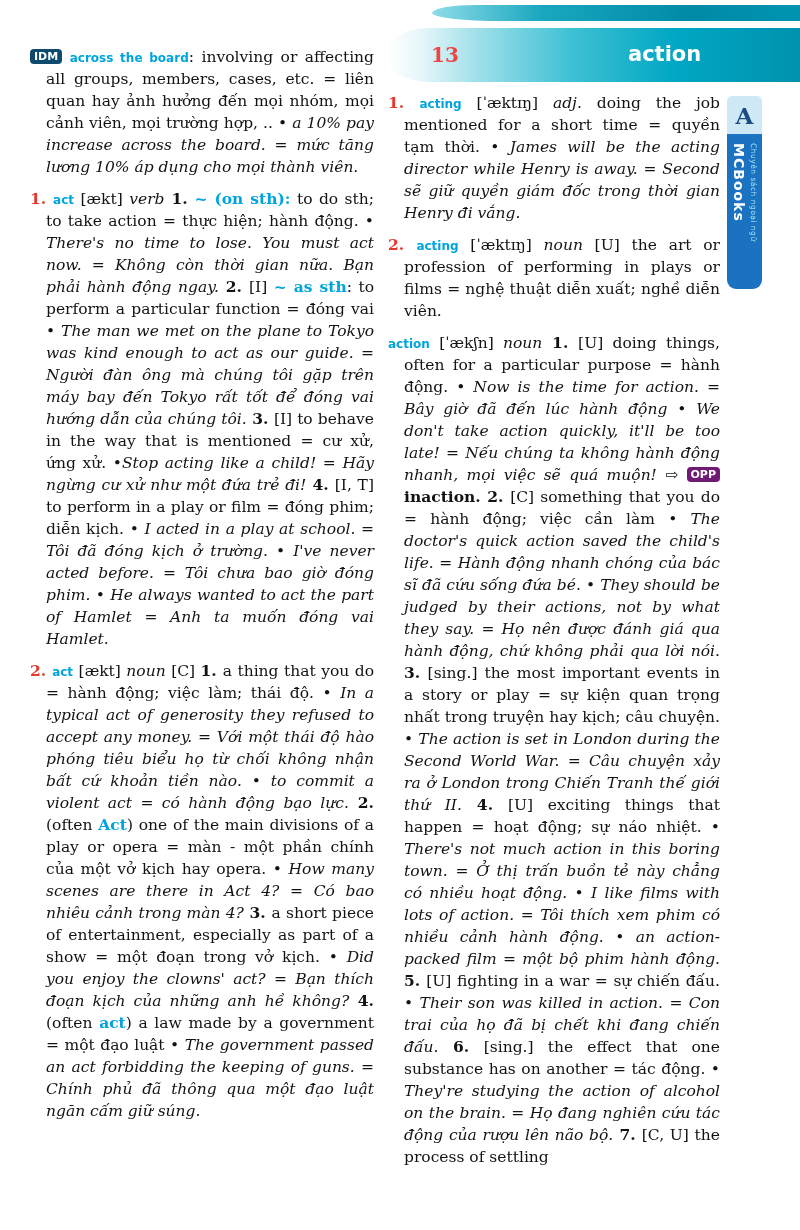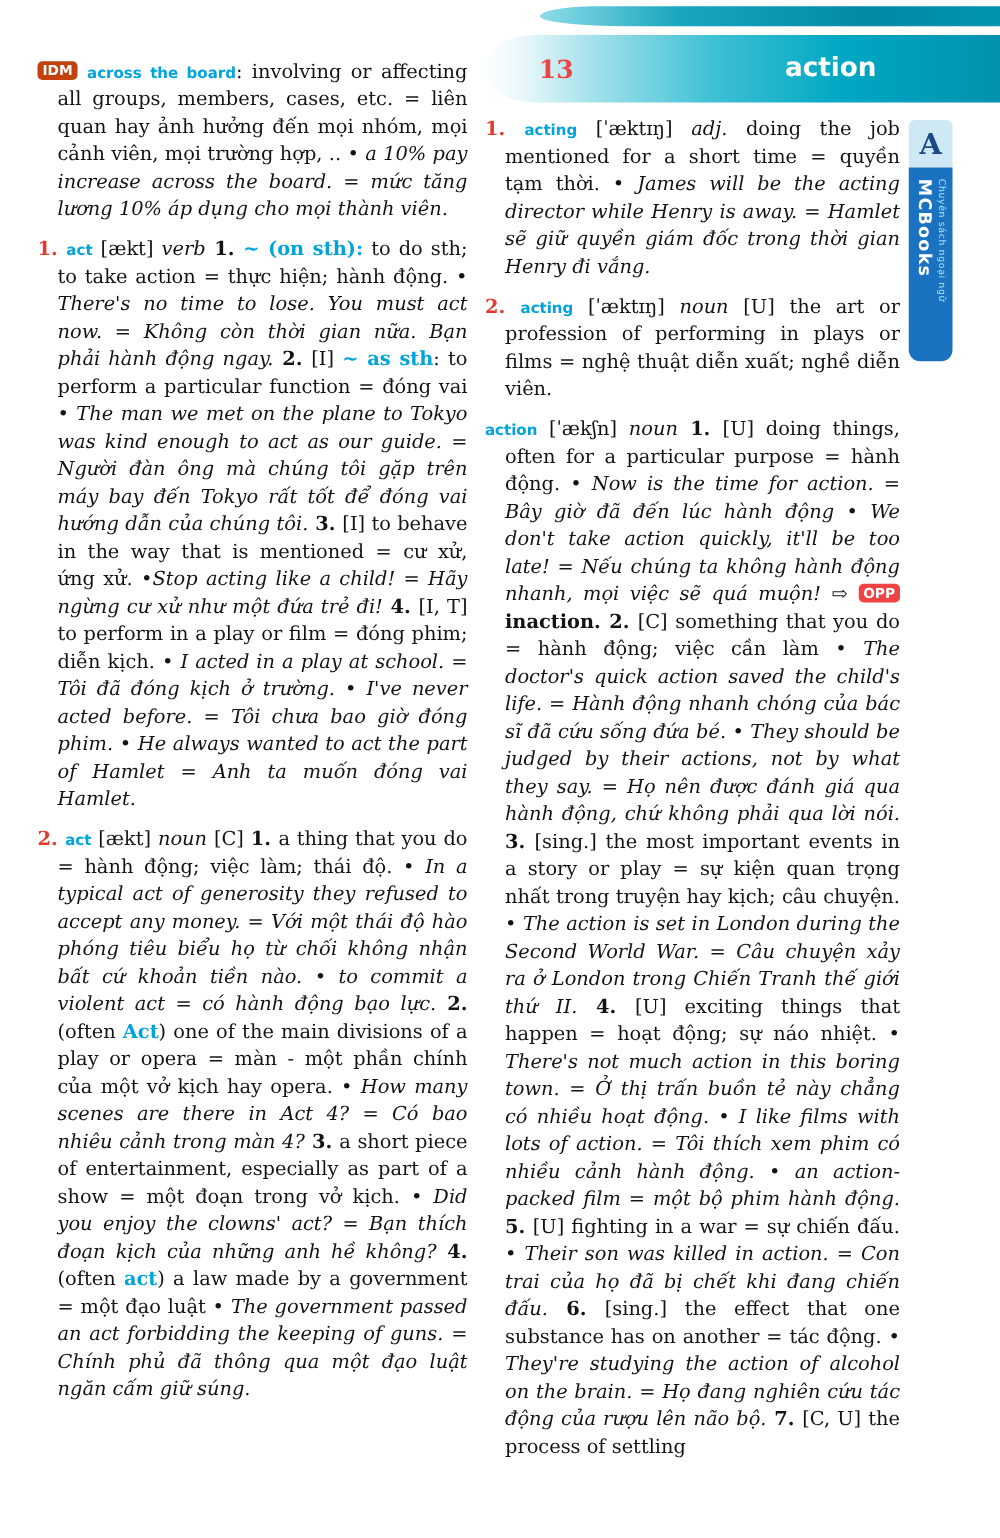--- a/index.html
+++ b/index.html
@@ -71,22 +71,22 @@
   .num-red { color:#e23b2e; font-weight:bold; }
   .b { font-weight:bold; }
   .i { font-style:italic; }
   .badge-idm, .badge-opp {
     display:inline-block;
     font-family:"DejaVu Sans", sans-serif;
     font-weight:bold; font-size:11px; line-height:15px;
     color:#ffffff; padding:0 4px; border-radius:4px;
     text-indent:0; vertical-align:2px;
   }
-  .badge-idm { background:#c2410c; }
-  .badge-opp { background:#ef4444; }
+  .badge-idm { background:#0c4a6e; }
+  .badge-opp { background:#701a75; }
 </style>
 </head>
 <body>
 
 <div class="swoosh-dark"></div>
 <div class="header-band"></div>
 <div class="page-number">13</div>
 <div class="guide-word">action</div>
 
 <div class="side-tab">
@@ -96,16 +96,16 @@
     <span class="brand-sub">Chuyên sách ngoại ngữ</span>
   </div>
 </div>
 
 <div class="col col-left" id="col-left">
     <div class="para"><span class="badge-idm">IDM</span><span> </span><span class="hw">across the board</span><span>: involving or affecting all groups, members, cases, etc. = liên quan hay ảnh hưởng đến mọi nhóm, mọi cảnh viên, mọi trường hợp, .. • </span><span class="i">a 10% pay increase across the board. = mức tăng lương 10% áp dụng cho mọi thành viên.</span></div>
     <div class="para"><span class="num-red">1. </span><span class="hw">act</span><span> [ækt] </span><span class="i">verb</span><span class="b"> 1. </span><span class="cyanb">~ (on sth):</span><span> to do sth; to take action = thực hiện; hành động. • </span><span class="i">There's no time to lose. You must act now. = Không còn thời gian nữa. Bạn phải hành động ngay.</span><span class="b"> 2. </span><span>[I] </span><span class="cyanb">~ as sth</span><span>: to perform a particular function = đóng vai • </span><span class="i">The man we met on the plane to Tokyo was kind enough to act as our guide. = Người đàn ông mà chúng tôi gặp trên máy bay đến Tokyo rất tốt để đóng vai hướng dẫn của chúng tôi.</span><span class="b"> 3. </span><span>[I] to behave in the way that is mentioned = cư xử, ứng xử. •</span><span class="i">Stop acting like a child! = Hãy ngừng cư xử như một đứa trẻ đi!</span><span class="b"> 4. </span><span>[I, T] to perform in a play or film = đóng phim; diễn kịch. • </span><span class="i">I acted in a play at school. = Tôi đã đóng kịch ở trường.</span><span> • </span><span class="i">I've never acted before. = Tôi chưa bao giờ đóng phim.</span><span> • </span><span class="i">He always wanted to act the part of Hamlet = Anh ta muốn đóng vai Hamlet.</span></div>
     <div class="para"><span class="num-red">2. </span><span class="hw">act</span><span> [ækt] </span><span class="i">noun</span><span> [C] </span><span class="b">1. </span><span>a thing that you do = hành động; việc làm; thái độ. • </span><span class="i">In a typical act of generosity they refused to accept any money. = Với một thái độ hào phóng tiêu biểu họ từ chối không nhận bất cứ khoản tiền nào.</span><span> • </span><span class="i">to commit a violent act = có hành động bạo lực.</span><span class="b"> 2. </span><span>(often </span><span class="cyanb">Act</span><span>) one of the main divisions of a play or opera = màn - một phần chính của một vở kịch hay opera. • </span><span class="i">How many scenes are there in Act 4? = Có bao nhiêu cảnh trong màn 4?</span><span class="b"> 3. </span><span>a short piece of entertainment, especially as part of a show = một đoạn trong vở kịch. • </span><span class="i">Did you enjoy the clowns' act? = Bạn thích đoạn kịch của những anh hề không?</span><span class="b"> 4. </span><span>(often </span><span class="cyanb">act</span><span>) a law made by a government = một đạo luật • </span><span class="i">The government passed an act forbidding the keeping of guns. = Chính phủ đã thông qua một đạo luật ngăn cấm giữ súng.</span></div>
   </div>
 <div class="col col-right" id="col-right">
-    <div class="para"><span class="num-red">1. </span><span class="hw">acting</span><span> [ˈæktɪŋ] </span><span class="i">adj.</span><span> doing the job mentioned for a short time = quyền tạm thời. • </span><span class="i">James will be the acting director while Henry is away. = Hamlet sẽ giữ quyền giám đốc trong thời gian Henry đi vắng.</span></div>
+    <div class="para"><span class="num-red">1. </span><span class="hw">acting</span><span> [ˈæktɪŋ] </span><span class="i">adj.</span><span> doing the job mentioned for a short time = quyền tạm thời. • </span><span class="i">James will be the acting director while Henry is away. = Second sẽ giữ quyền giám đốc trong thời gian Henry đi vắng.</span></div>
     <div class="para"><span class="num-red">2. </span><span class="hw">acting</span><span> [ˈæktɪŋ] </span><span class="i">noun</span><span> [U] the art or profession of performing in plays or films = nghệ thuật diễn xuất; nghề diễn viên.</span></div>
     <div class="para"><span class="hw">action</span><span> [ˈækʃn] </span><span class="i">noun</span><span class="b"> 1. </span><span>[U] doing things, often for a particular purpose = hành động. • </span><span class="i">Now is the time for action. = Bây giờ đã đến lúc hành động</span><span> • </span><span class="i">We don't take action quickly, it'll be too late! = Nếu chúng ta không hành động nhanh, mọi việc sẽ quá muộn!</span><span> ⇨ </span><span class="badge-opp">OPP</span><span class="b"> inaction. 2. </span><span>[C] something that you do = hành động; việc cần làm • </span><span class="i">The doctor's quick action saved the child's life. = Hành động nhanh chóng của bác sĩ đã cứu sống đứa bé.</span><span> • </span><span class="i">They should be judged by their actions, not by what they say. = Họ nên được đánh giá qua hành động, chứ không phải qua lời nói.</span><span class="b"> 3. </span><span>[sing.] the most important events in a story or play = sự kiện quan trọng nhất trong truyện hay kịch; câu chuyện. • </span><span class="i">The action is set in London during the Second World War. = Câu chuyện xảy ra ở London trong Chiến Tranh thế giới thứ II.</span><span class="b"> 4. </span><span>[U] exciting things that happen = hoạt động; sự náo nhiệt. • </span><span class="i">There's not much action in this boring town. = Ở thị trấn buồn tẻ này chẳng có nhiều hoạt động.</span><span> • </span><span class="i">I like films with lots of action. = Tôi thích xem phim có nhiều cảnh hành động.</span><span> • </span><span class="i">an action-packed film = một bộ phim hành động.</span><span class="b"> 5. </span><span>[U] fighting in a war = sự chiến đấu. • </span><span class="i">Their son was killed in action. = Con trai của họ đã bị chết khi đang chiến đấu.</span><span class="b"> 6. </span><span>[sing.] the effect that one substance has on another = tác động. • </span><span class="i">They're studying the action of alcohol on the brain. = Họ đang nghiên cứu tác động của rượu lên não bộ.</span><span class="b"> 7. </span><span>[C, U] the process of settling</span></div>
   </div>
 
 </body></html>

